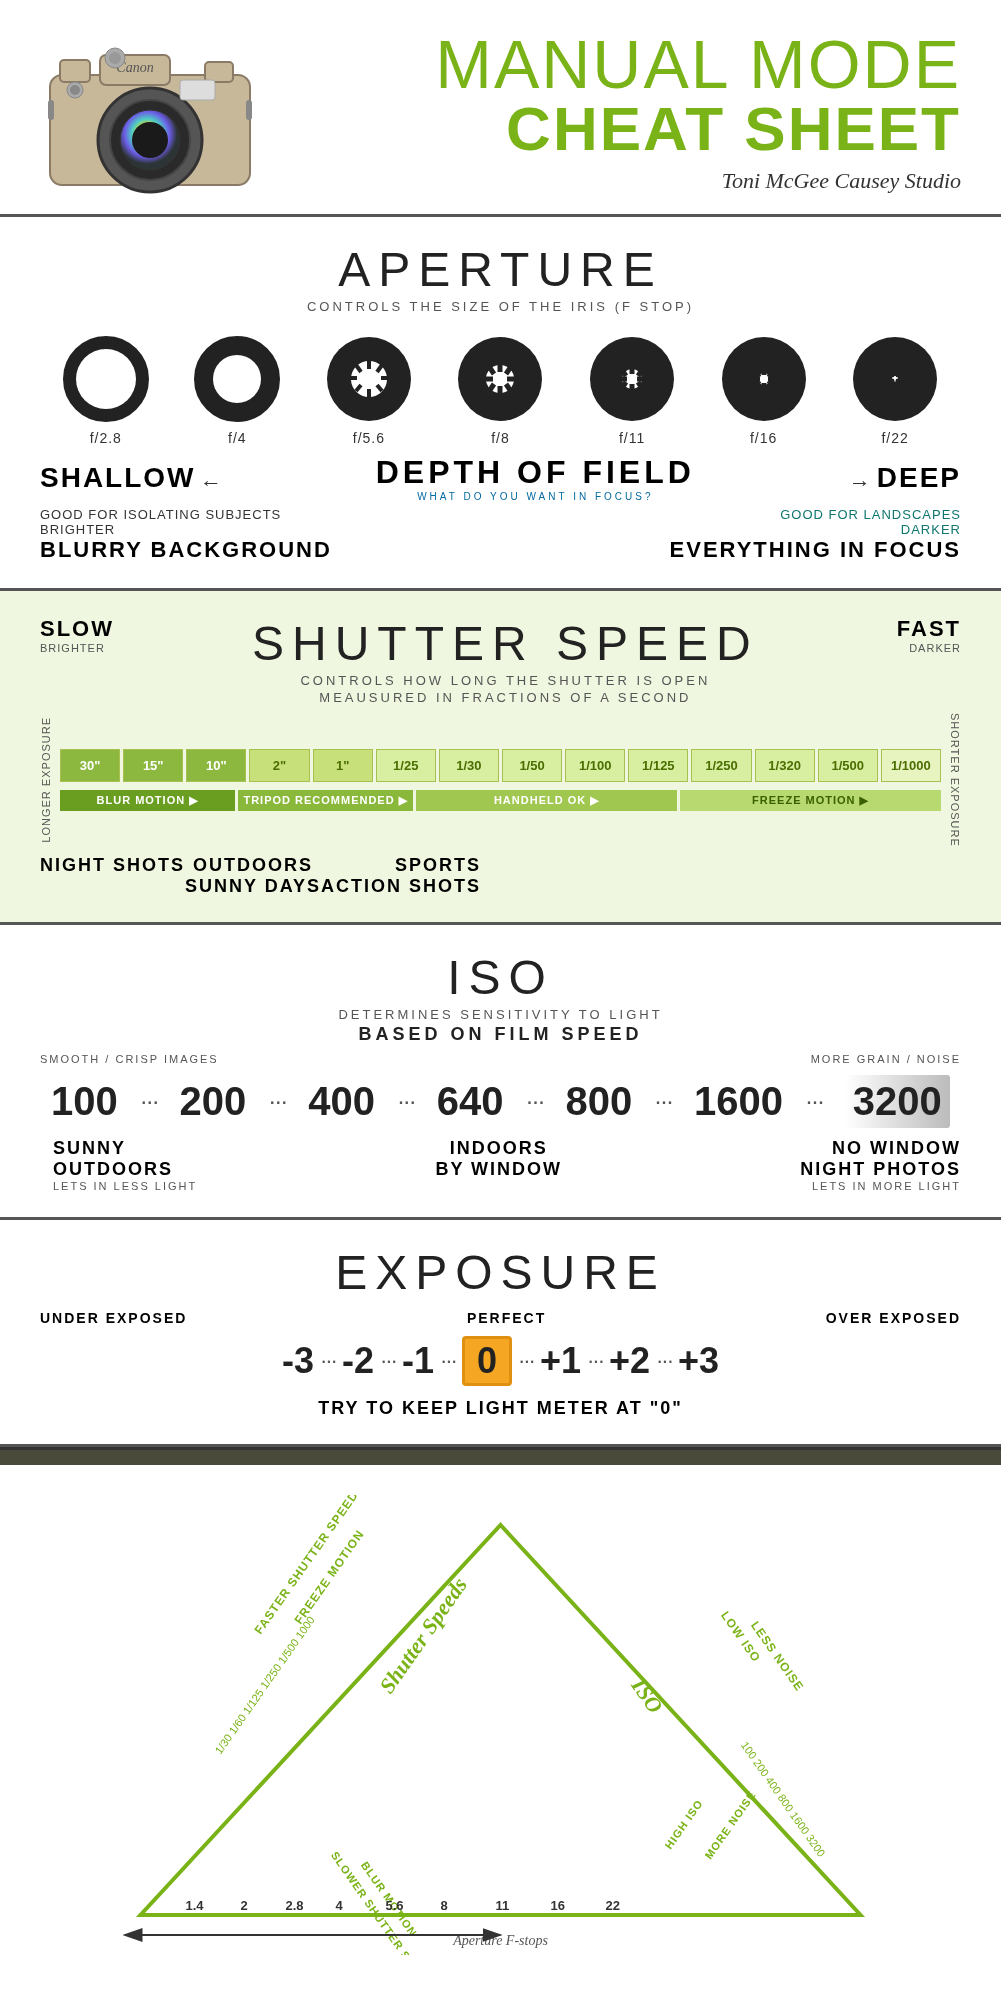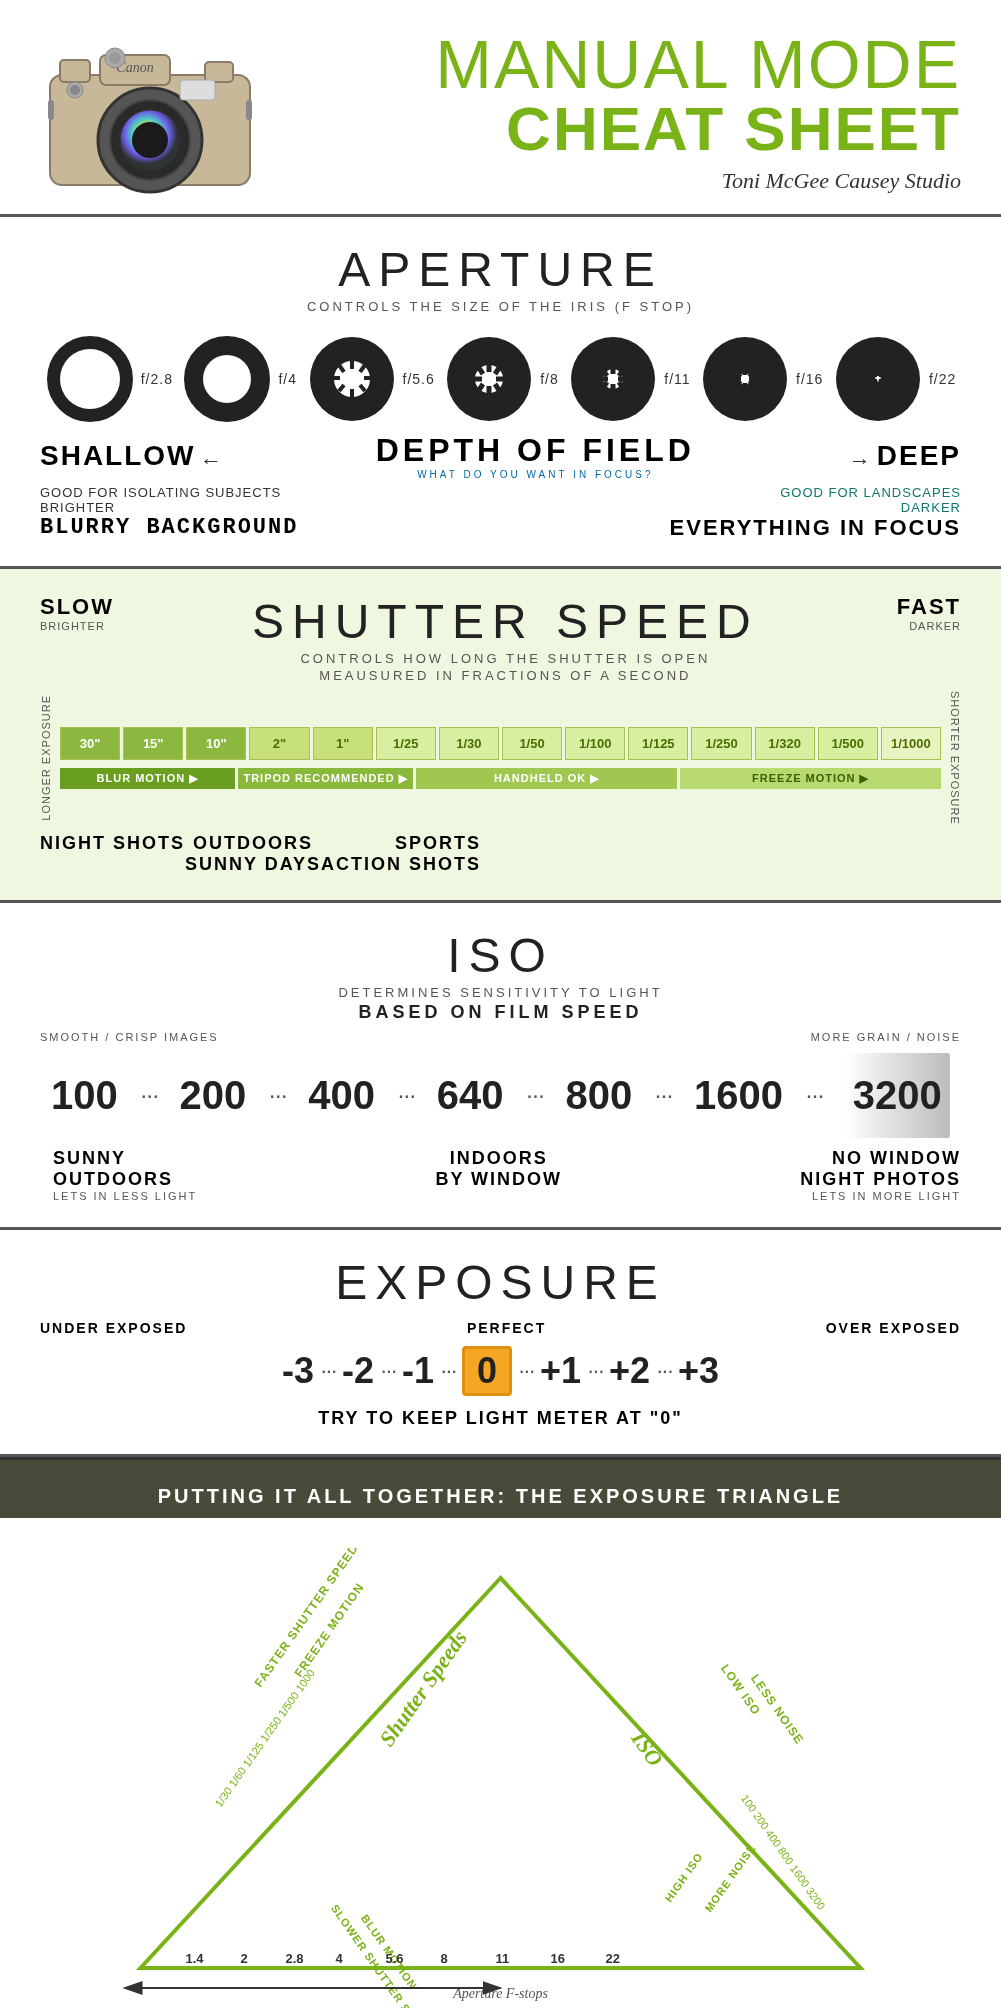--- a/index.html
+++ b/index.html
@@ -85,21 +85,21 @@
 
     
     .aperture-circles {
       display: flex;
       justify-content: space-around;
       align-items: center;
       margin: 20px 0 5px 0;
     }
     .aperture-item {
       display: flex;
-      flex-direction: row;
+      flex-direction: column;
       align-items: center;
       gap: 6px;
     }
     .aperture-label {
       font-size: 14px;
       color: #333;
       letter-spacing: 1px;
     }
     .dof-row {
       display: flex;
@@ -154,21 +154,21 @@
     .aperture-note-right {
       font-size: 13px;
       color: #0f766e;
       text-transform: uppercase;
       letter-spacing: 1px;
       text-align: right;
     }
     .aperture-bold-left {
       font-size: 22px;
       font-weight: 900;
-      font-family: Liberation Mono, monospace;
+      font-family: Liberation Sans, sans-serif;
       letter-spacing: 2px;
       text-transform: uppercase;
     }
     .aperture-bold-right {
       font-size: 22px;
       font-weight: 900;
       font-family: 'Arial Black', Arial, sans-serif;
       letter-spacing: 2px;
       text-transform: uppercase;
       text-align: right;
@@ -649,21 +649,21 @@
     <span class="iso-num">200</span>
     <span class="iso-dots">···</span>
     <span class="iso-num">400</span>
     <span class="iso-dots">···</span>
     <span class="iso-num">640</span>
     <span class="iso-dots">···</span>
     <span class="iso-num">800</span>
     <span class="iso-dots">···</span>
     <span class="iso-num">1600</span>
     <span class="iso-dots">···</span>
-    <div style="background: linear-gradient(90deg, #fff 0%, #bbb 100%); padding: 20px 8px; border-radius: 3px;">
+    <div style="background: linear-gradient(90deg, #fff 0%, #bbb 100%); padding: 4px 8px; border-radius: 3px;">
       <span class="iso-num">3200</span>
     </div>
   </div>
 
   <div class="iso-use-row">
     <div class="iso-use-item">
       <div class="iso-use-label">SUNNY<br>OUTDOORS</div>
       <div class="iso-use-sub">LETS IN LESS LIGHT</div>
     </div>
     <div class="iso-use-item" style="text-align:center;">
@@ -698,23 +698,20 @@
     <span class="exp-dots">···</span>
     <span class="exp-num">+2</span>
     <span class="exp-dots">···</span>
     <span class="exp-num">+3</span>
   </div>
 
   <div class="exposure-tip">TRY TO KEEP LIGHT METER AT "0"</div>
 </div>
 
 <div class="triangle-section">
-  <div class="triangle-header">
-    <div class="triangle-header-text">PUTTING IT ALL TOGETHER: THE EXPOSURE TRIANGLE</div>
-  </div>
   <div class="triangle-body">
     <div class="triangle-diagram">
       <svg width="100%" height="460" viewBox="0 0 920 460" xmlns="http://www.w3.org/2000/svg">
 
         <polygon points="460,30 100,420 820,420" fill="none" stroke="#7ab317" stroke-width="4"></polygon>
 
         <text x="220" y="140" font-size="12" fill="#7ab317" font-family="Arial" font-weight="bold" letter-spacing="1" transform="rotate(-55, 220, 140)">FASTER SHUTTER SPEED</text>
         <text x="260" y="130" font-size="12" fill="#7ab317" font-family="Arial" font-weight="bold" letter-spacing="1" transform="rotate(-55, 260, 130)">FREEZE MOTION</text>
 
         <text x="180" y="260" font-size="11" fill="#7ab317" font-family="Arial" transform="rotate(-55, 180, 260)">1/30  1/60  1/125  1/250  1/500  1000</text>

